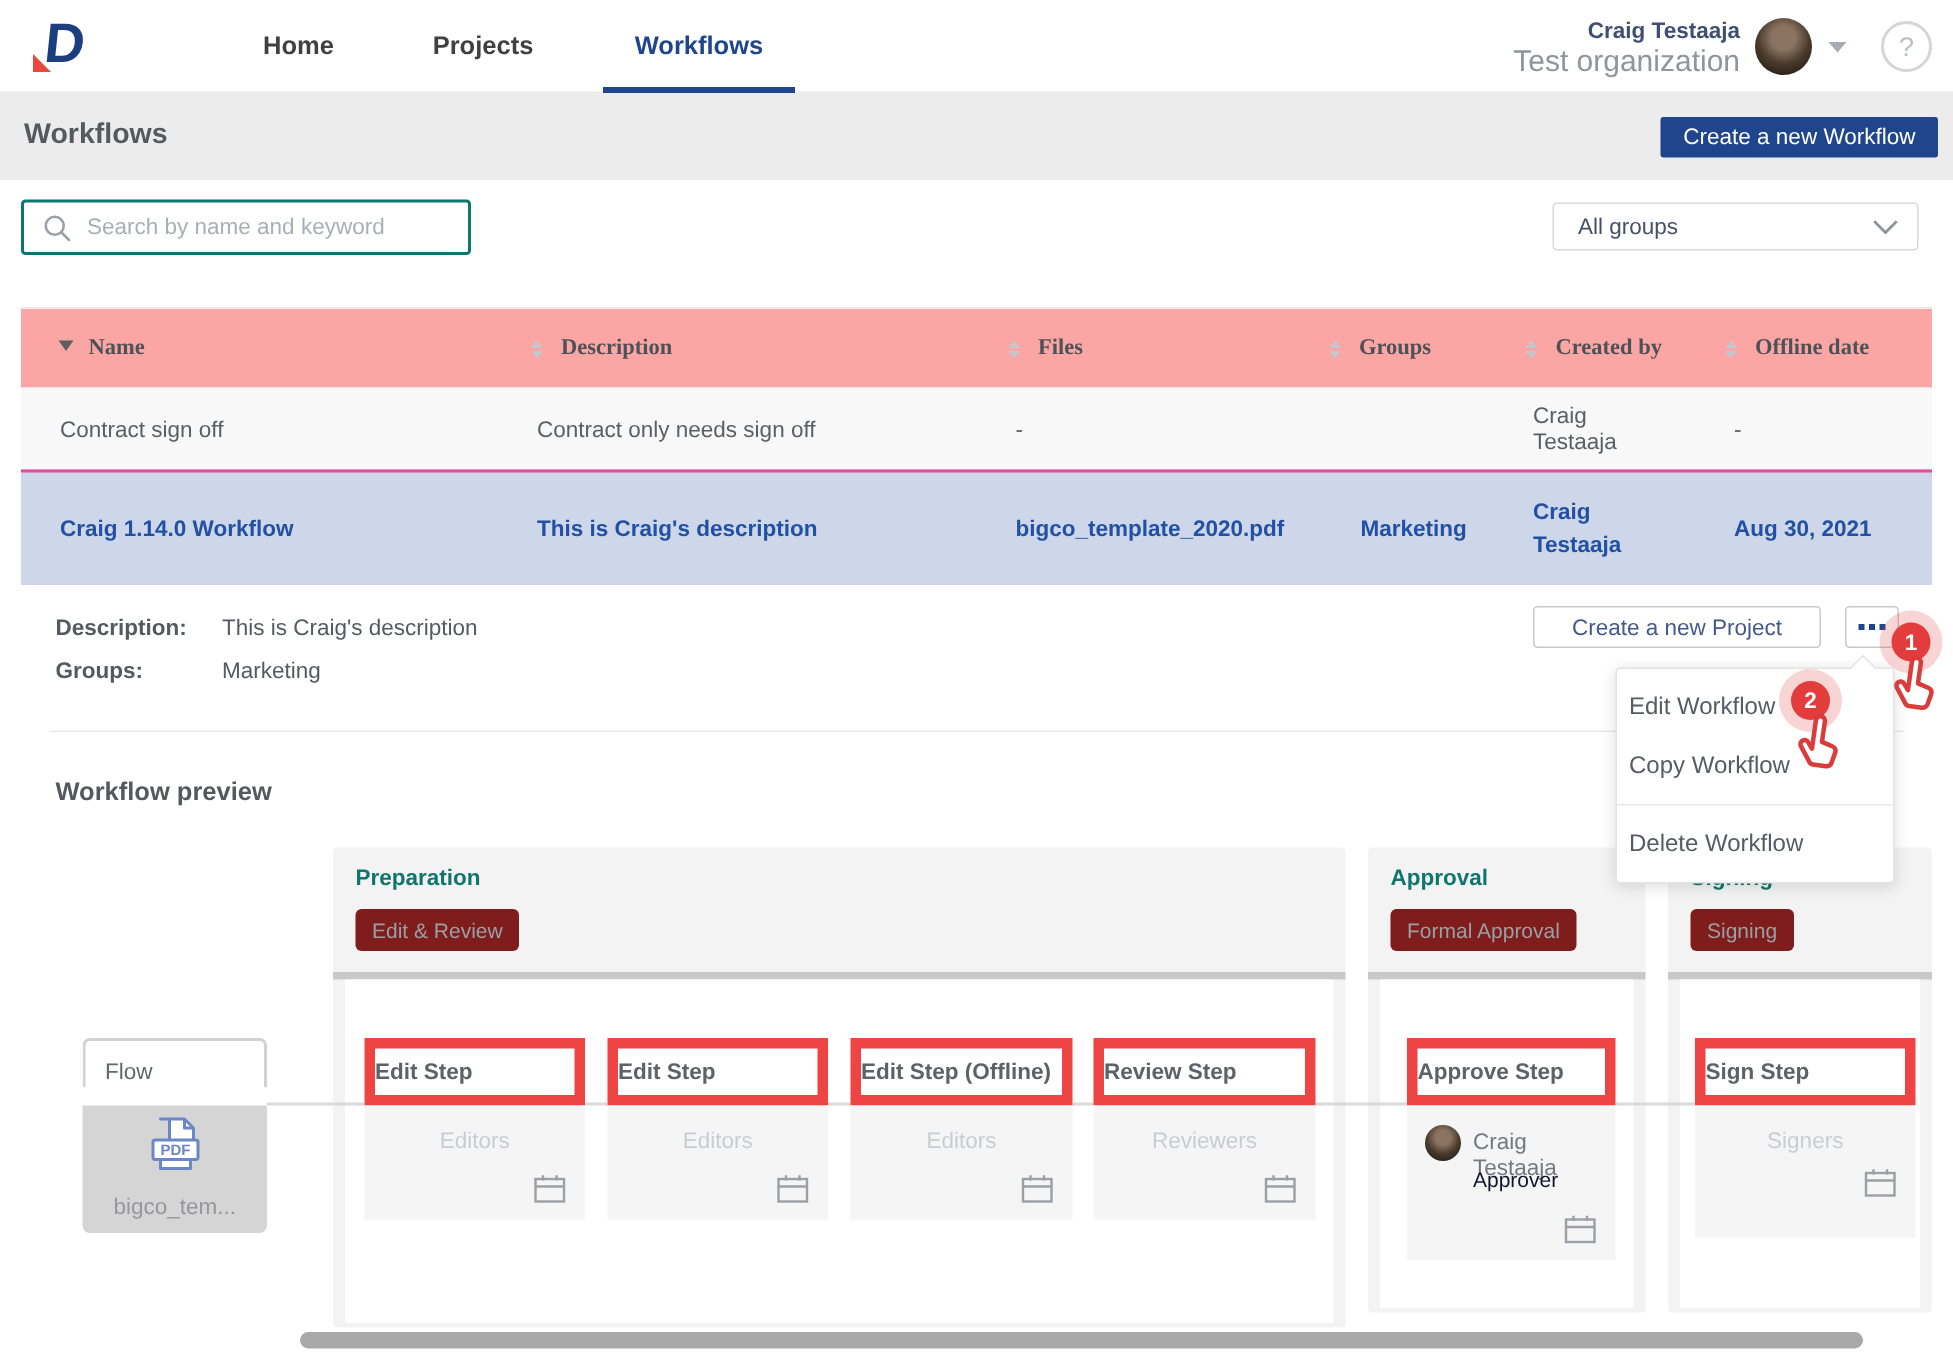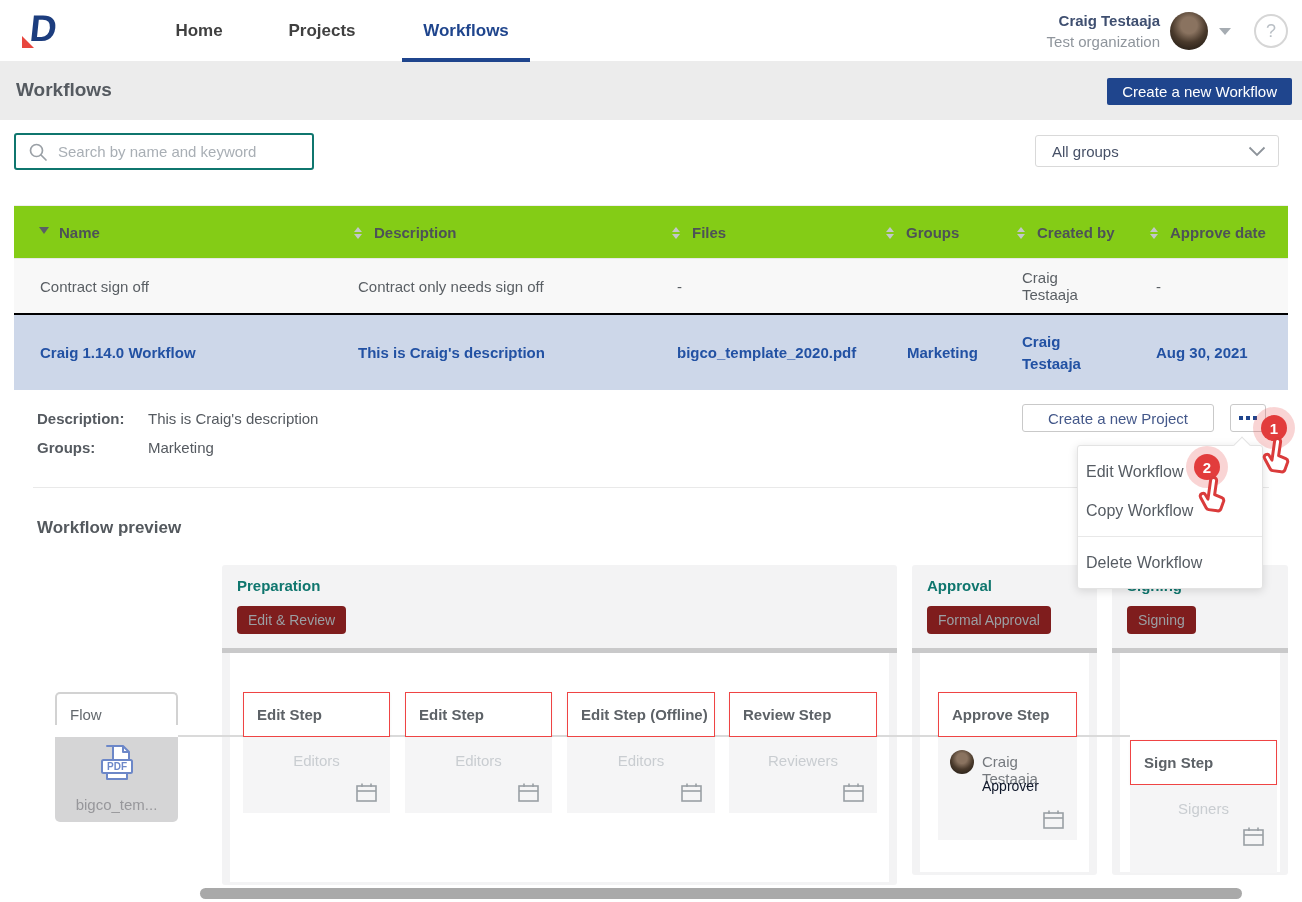--- a/index.html
+++ b/index.html
@@ -12,49 +12,49 @@
   .logo { position:absolute; left:22px; top:8px; width:44px; height:46px; }
   .logo-d { position:absolute; left:8px; top:0; font-size:37px; font-weight:bold; color:#1c3d7e; transform:skewX(-6deg); }
   .logo-tri { position:absolute; left:0px; top:28px; width:12px; height:12px; background:#e8463e; clip-path:polygon(0 0,100% 100%,0 100%); }
   .nav-item { position:absolute; top:0; height:61px; line-height:61px; text-align:center; font-size:17px; font-weight:bold; color:#404040; cursor:pointer; }
   .nav-home { left:164px; width:70px; }
   .nav-projects { left:276px; width:92px; }
   .nav-workflows { left:410px; width:112px; color:#1f458d; }
   .nav-underline { position:absolute; left:402px; top:58px; width:128px; height:4px; background:#1f458d; }
   .user-block { position:absolute; right:142px; top:10px; text-align:right; }
   .user-name { font-size:15px; font-weight:bold; color:#3f4f70; line-height:21px; }
-  .user-org { font-size:15px; color:#8f959c; line-height:21px; }
+  .user-org { font-size:20px; color:#8f959c; line-height:21px; }
   .avatar { position:absolute; left:1170px; top:12px; width:38px; height:38px; border-radius:50%;
             background: radial-gradient(circle at 50% 35%, #8a7360 0 26%, #4a3a2c 55%, #17120d 100%); }
   .nav-caret { position:absolute; left:1219px; top:28px; width:0; height:0; border-left:6px solid transparent; border-right:6px solid transparent; border-top:7px solid #a6acb2; }
   .help-btn { position:absolute; left:1254px; top:14px; width:34px; height:34px; border-radius:50%; border:2px solid #d6d6d6; color:#b9bfc5; font-size:18px; text-align:center; line-height:30px; background:#fff; cursor:pointer; }
 
   
   .band { position:absolute; left:0; top:62px; width:1302px; height:58px; background:#ececec; }
   .band-title { position:absolute; left:16px; top:17px; font-size:19px; font-weight:bold; color:#555a60; }
   .btn-primary { position:absolute; right:10px; top:16px; height:27px; line-height:27px; padding:0 15px; background:#1f458d; color:#fff; font-size:15px; border:none; border-radius:2px; cursor:pointer; font-family:inherit; }
 
   
   .search-box { position:absolute; left:14px; top:133px; width:300px; height:37px; border:2px solid #0f766e; border-radius:3px; background:#fff; display:flex; align-items:center; padding-left:12px; }
   .search-box input { border:none; outline:none; font-size:15px; color:#555; margin-left:10px; width:240px; font-family:inherit; }
   .search-box input::placeholder { color:#a9afb5; }
   .select-box { position:absolute; left:1035px; top:135px; width:244px; height:32px; border:1px solid #d9d9d9; border-radius:3px; background:#fff; display:flex; align-items:center; padding:0 12px 0 16px; cursor:pointer; }
   .select-label { font-size:15px; color:#465066; flex:1; }
 
   
-  .thead { position:absolute; left:14px; top:205px; width:1274px; height:53px; background:#84cc16; border-top:1px solid #efefef; }
+  .thead { position:absolute; left:14px; top:205px; width:1274px; height:53px; background:#fca5a5; border-top:1px solid #efefef;font-family:Liberation Serif, serif; }
   .th { position:absolute; top:0; height:53px; line-height:53px; font-size:15px; font-weight:bold; color:#4d5257; }
   .sort { position:absolute; top:21px; width:10px; }
   .sort-desc { border-left:5px solid transparent; border-right:5px solid transparent; border-top:7px solid #5a5f64; height:0; }
   .sort-both span { display:block; width:0; height:0; border-left:4px solid transparent; border-right:4px solid transparent; }
   .sort-both .up { border-bottom:5px solid #c3c7cb; margin-bottom:2px; }
   .sort-both .dn { border-top:5px solid #c3c7cb; }
   .trow { position:absolute; left:14px; width:1274px; }
   .row-plain { top:258px; height:55px; background:#f8f8f8; border-top:1px solid #e8e8e8; }
-  .row-selected { top:313px; height:77px; background:#cdd7e9; border-top:2px solid #000000; }
+  .row-selected { top:313px; height:77px; background:#cdd7e9; border-top:2px solid #ec4899; }
   .td { position:absolute; top:0; height:100%; display:flex; align-items:center; font-size:15px; color:#5a5f64; }
   .row-selected .td { color:#2251a3; font-weight:bold; }
   .td-wrap { line-height:22px; }
 
   
   .c-name-i { left:25px; } .c-name { left:45px; }
   .c-desc-i { left:340px; } .c-desc { left:360px; }
   .c-files-i { left:658px; } .c-files { left:678px; }
   .c-groups-i { left:872px; } .c-groups { left:892px; }
   .c-created-i { left:1003px; } .c-created { left:1023px; }
@@ -102,27 +102,27 @@
   .flow-file { position:absolute; left:0; right:0; bottom:9px; font-size:15px; color:#97979b; }
 
   
   .conn { position:absolute; top:735px; height:2px; background:#dadada; z-index:1; }
   .cn1 { left:178px; width:65px; } .cn2 { left:390px; width:15px; }
   .cn3 { left:552px; width:15px; } .cn4 { left:715px; width:14px; }
   .cn5 { left:877px; width:61px; } .cn6 { left:1077px; width:53px; }
 
   
   .step { position:absolute; top:692px; z-index:2; }
-  .step-head { height:45px; background:#fff; border:1px solid #ef4444; box-shadow:0 1px 3px rgba(0,0,0,0.05); display:flex; align-items:center; padding-left:13px; font-size:15px; font-weight:bold; color:#5d6267; }
+  .step-head { height:45px; background:#fff; border:7px solid #ef4444; box-shadow:0 1px 3px rgba(0,0,0,0.05); display:flex; align-items:center; font-size:15px; font-weight:bold; color:#5d6267; }
   .step-body { position:relative; background:#f5f5f6; }
   .role { position:absolute; left:0; right:0; top:15px; text-align:center; font-size:15px; color:#c9cdd1; }
   .cal { position:absolute; right:12px; bottom:10px; }
   .st1 { left:243px; width:147px; } .st2 { left:405px; width:147px; }
   .st3 { left:567px; width:148px; } .st4 { left:729px; width:148px; }
-  .st5 { left:938px; width:139px; } .st6 { left:1130px; width:147px;margin-top:48px; }
+  .st5 { left:938px; width:139px; } .st6 { left:1130px; width:147px; }
   .body-s { height:76px; } .body-m { height:88px; } .body-l { height:103px; }
   .appr-avatar { position:absolute; left:12px; top:13px; width:24px; height:24px; border-radius:50%;
                  background: radial-gradient(circle at 50% 35%, #8a7360 0 26%, #4a3a2c 55%, #17120d 100%); }
   .appr-name { position:absolute; left:44px; top:16px; font-size:15px; color:#75797e; }
   .appr-role { position:absolute; left:44px; top:41px; font-size:14px; color:#0f172a; }
 
   .hscroll { position:absolute; left:200px; top:888px; width:1042px; height:11px; background:#a9a9a9; border-radius:6px; z-index:3; }
 </style>
 </head>
 <body>
@@ -188,21 +188,21 @@
     <div class="th c-groups">Groups</div>
     <div class="sort c-created-i sort-both">
         <span class="up"></span>
         <span class="dn"></span>
       </div>
     <div class="th c-created">Created by</div>
     <div class="sort c-date-i sort-both">
         <span class="up"></span>
         <span class="dn"></span>
       </div>
-    <div class="th c-date">Approve date</div>
+    <div class="th c-date">Offline date</div>
   </div>
 
   <div class="trow row-plain">
     <div class="td d-name">Contract sign off</div>
     <div class="td d-desc">Contract only needs sign off</div>
     <div class="td d-files">-</div>
     <div class="td d-groups"></div>
     <div class="td d-created">Craig Testaaja</div>
     <div class="td d-date">-</div>
   </div>

